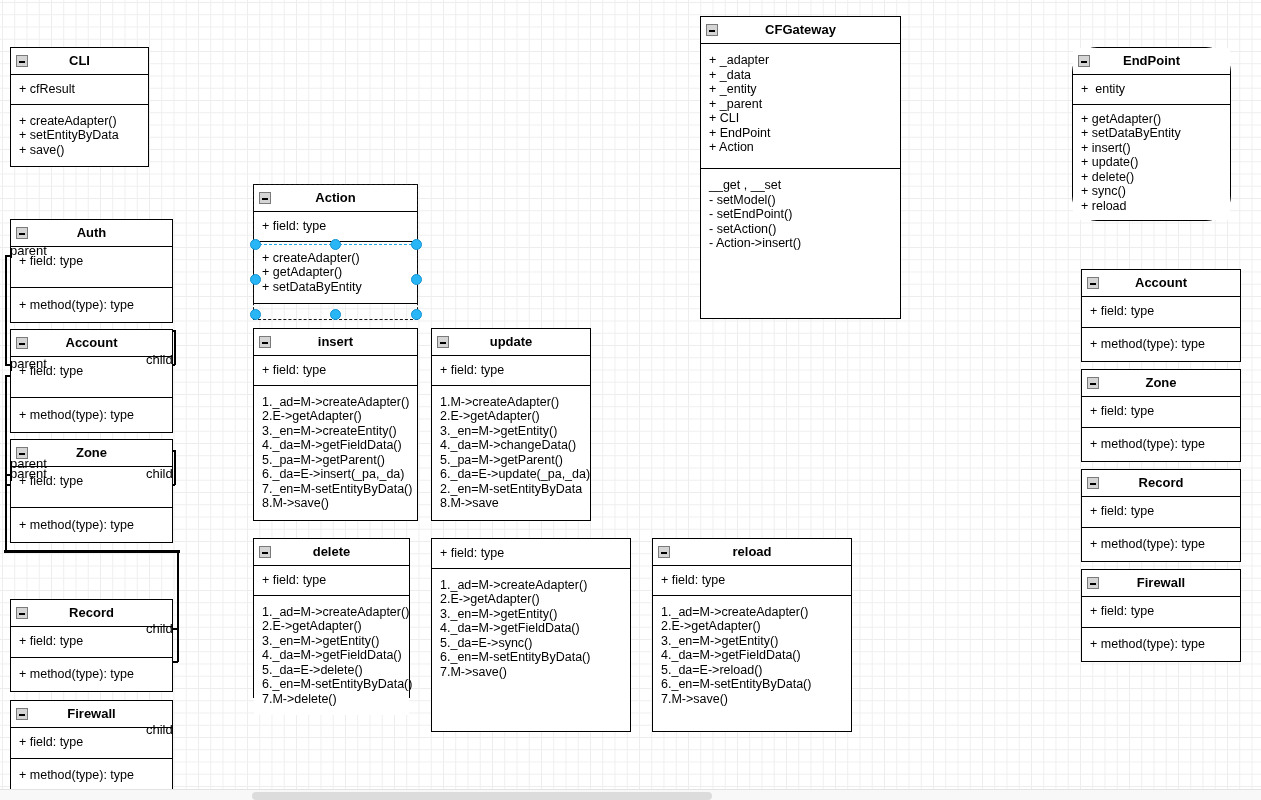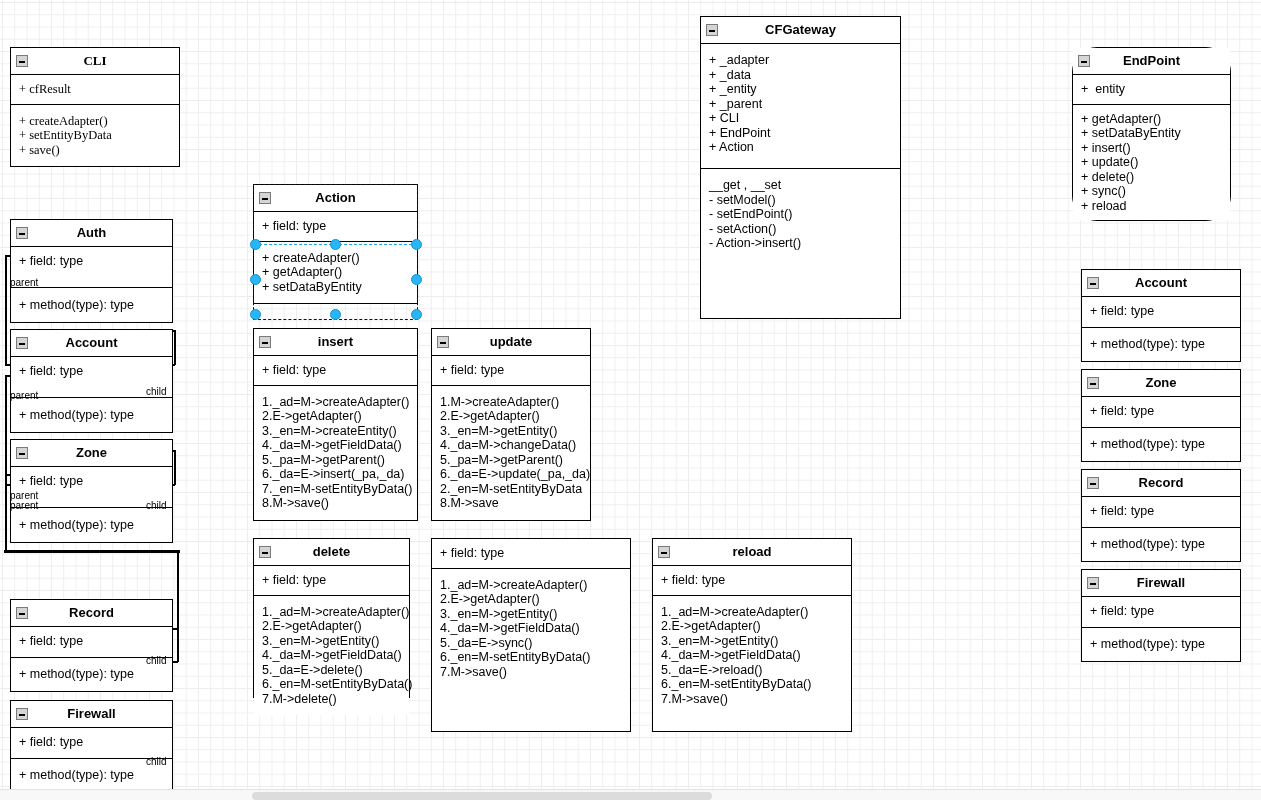--- a/index.html
+++ b/index.html
@@ -83,27 +83,26 @@
     position: absolute;
     background: #000000;
     z-index: 2;
   }
   .edge.h { height: 1.6px; }
   .edge.v { width: 1.6px; }
   .edge.thick.h { height: 2.6px; }
 
   .edgelabel {
     position: absolute;
-    font-size: 10px;
+    font-size: 13px;
     color: #000000;
     background: transparent;
     z-index: 8;
     white-space: nowrap;
     line-height: 12px;
-    margin-top: 32px;
   }
 
   
   .sel-box {
     position: absolute;
     border: 1.4px dashed #111111;
     z-index: 6;
     pointer-events: none;
     background: transparent;
   }
@@ -174,21 +173,21 @@
 
   <div class="edgelabel" style="left:10px; top:245px;">parent</div>
   <div class="edgelabel" style="left:10px; top:358px;">parent</div>
   <div class="edgelabel" style="left:146px;top:354px;">child</div>
   <div class="edgelabel" style="left:10px; top:458px;">parent</div>
   <div class="edgelabel" style="left:10px; top:468px;">parent</div>
   <div class="edgelabel" style="left:146px;top:468px;">child</div>
   <div class="edgelabel" style="left:146px;top:623px;">child</div>
   <div class="edgelabel" style="left:146px;top:724px;">child</div>
 
-  <div class="uml" style="left:10px; top:47px; width:170px;font-family:Liberation Serif, serif;">
+  <div class="uml" style="left:10px; top:47px; width:139px;">
     <div class="hdr">
       <span class="collapse"></span>
       <span>CLI</span>
     </div>
     <div class="sec">
       <span class="ln">+ cfResult</span>
     </div>
     <div class="sec big">
       <span class="ln">+ createAdapter()</span>
       <span class="ln">+ setEntityByData</span>

